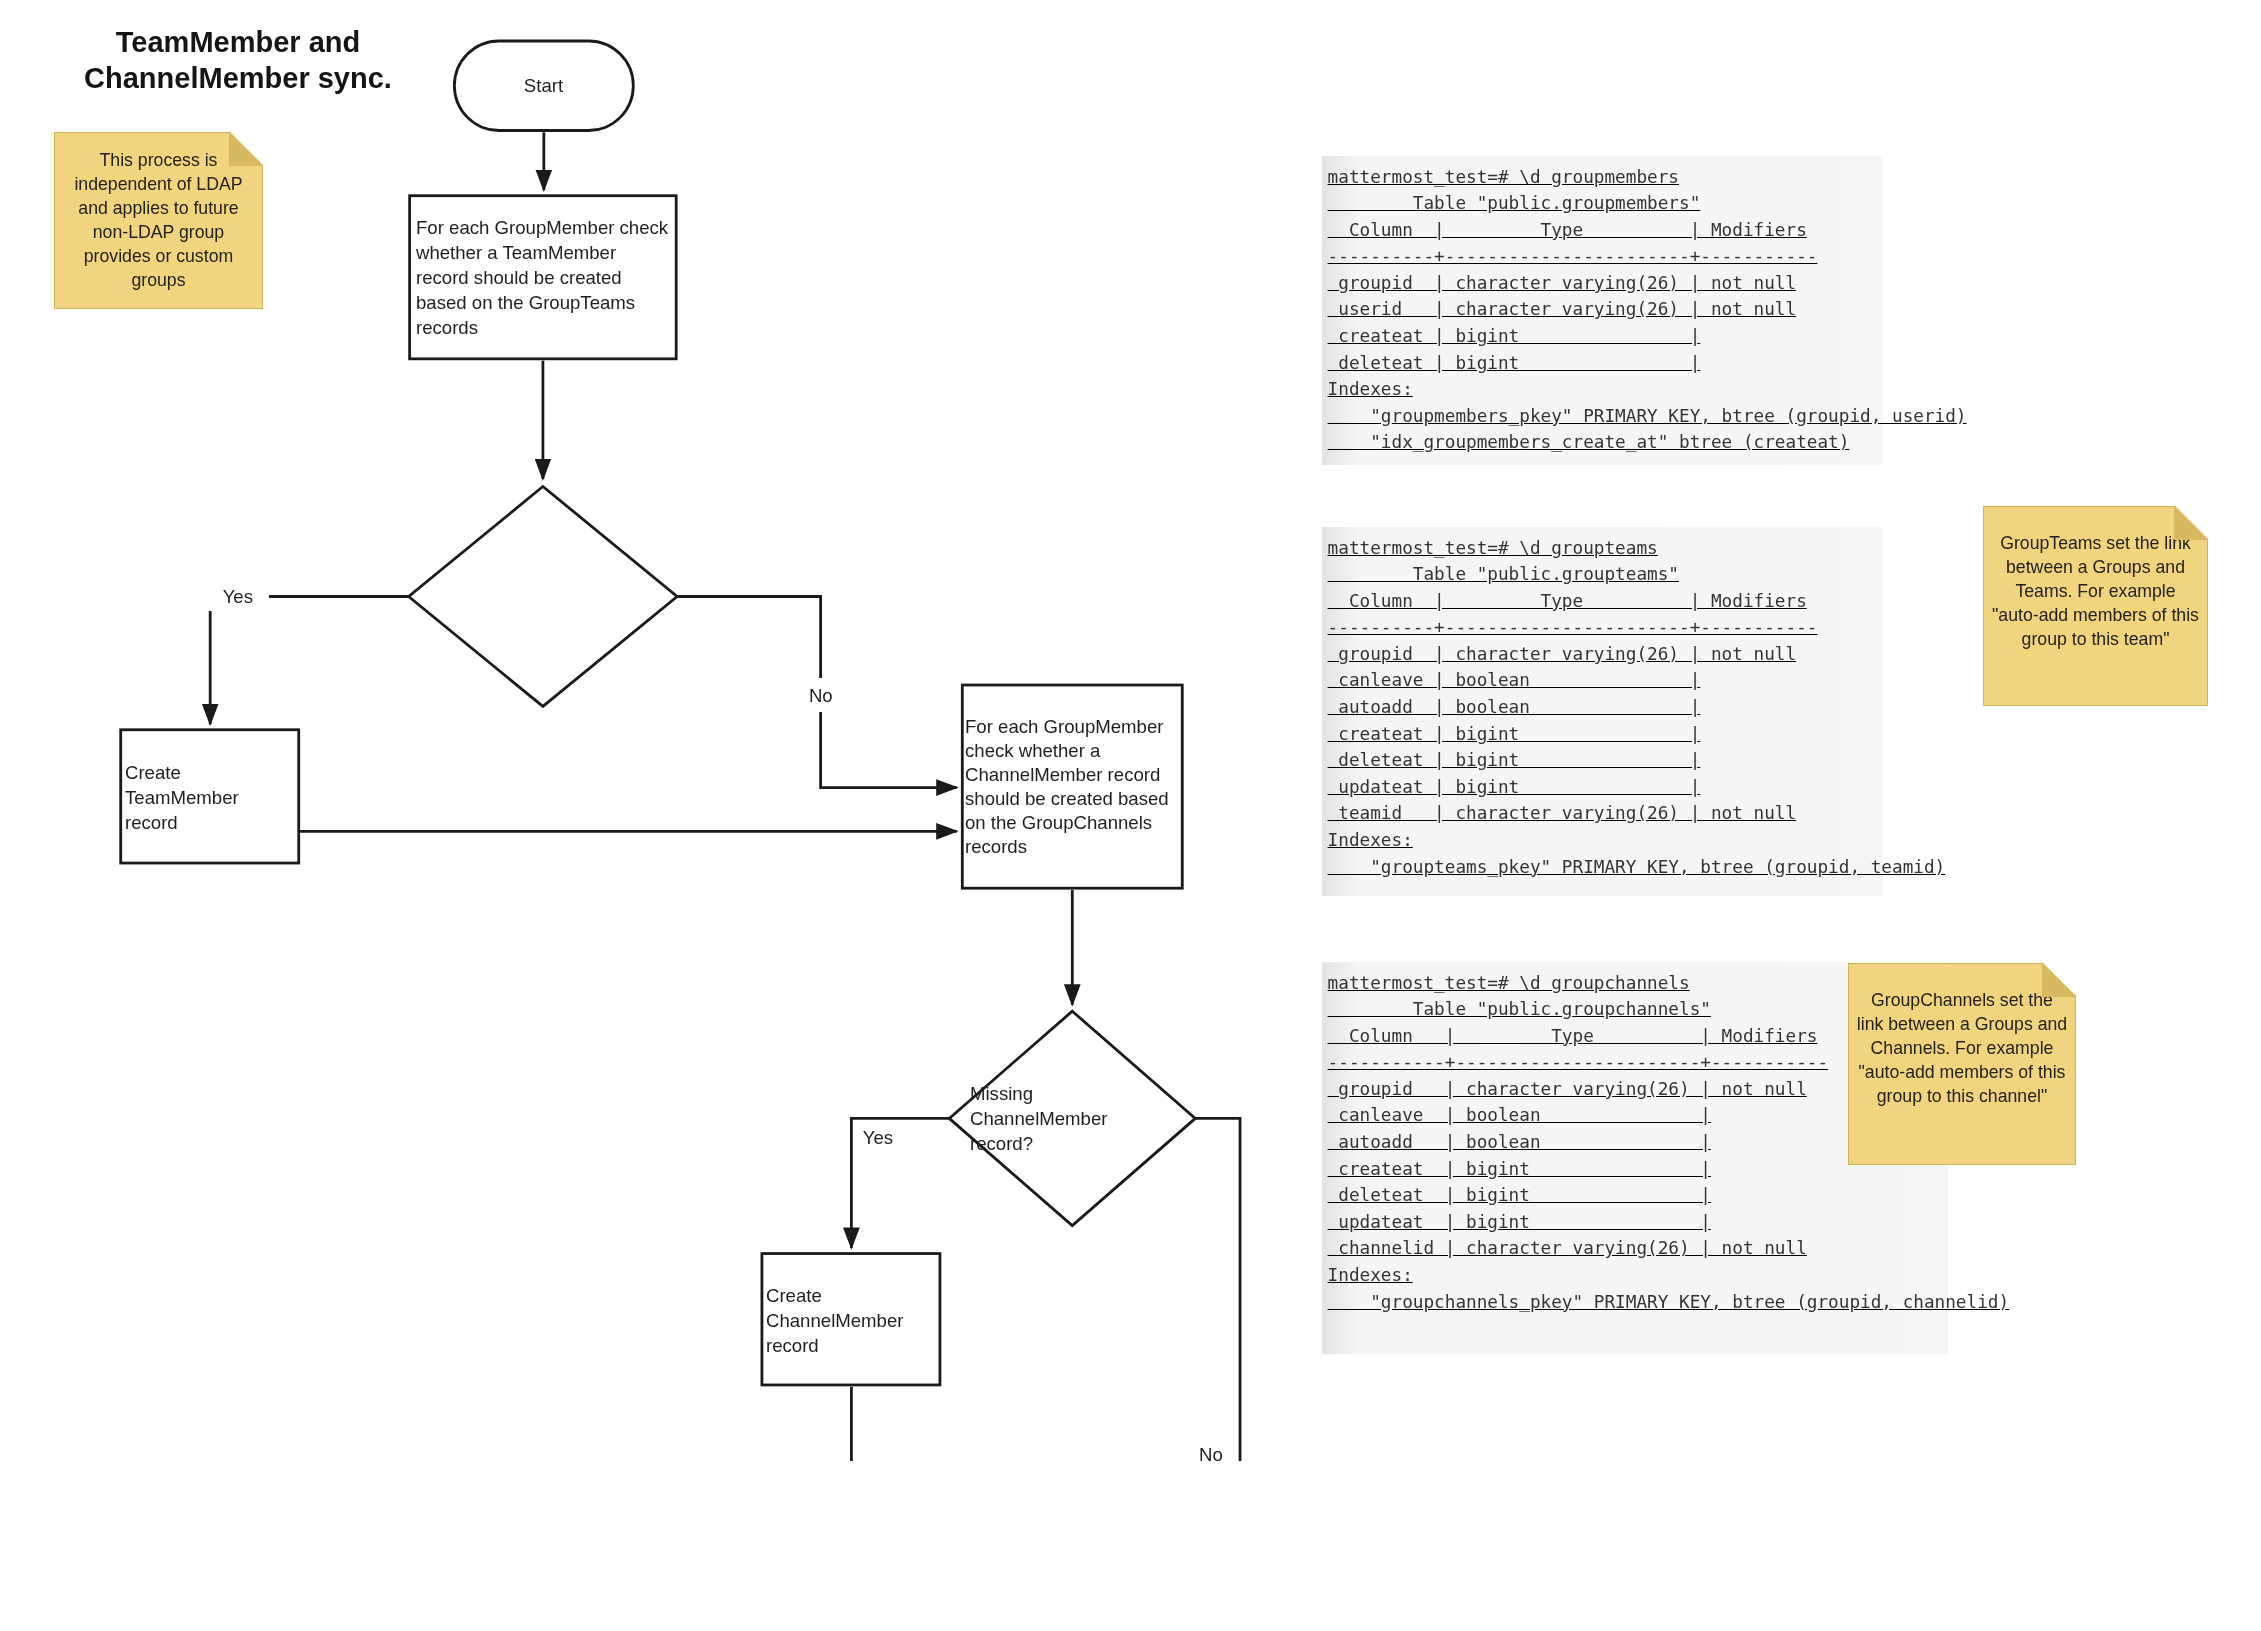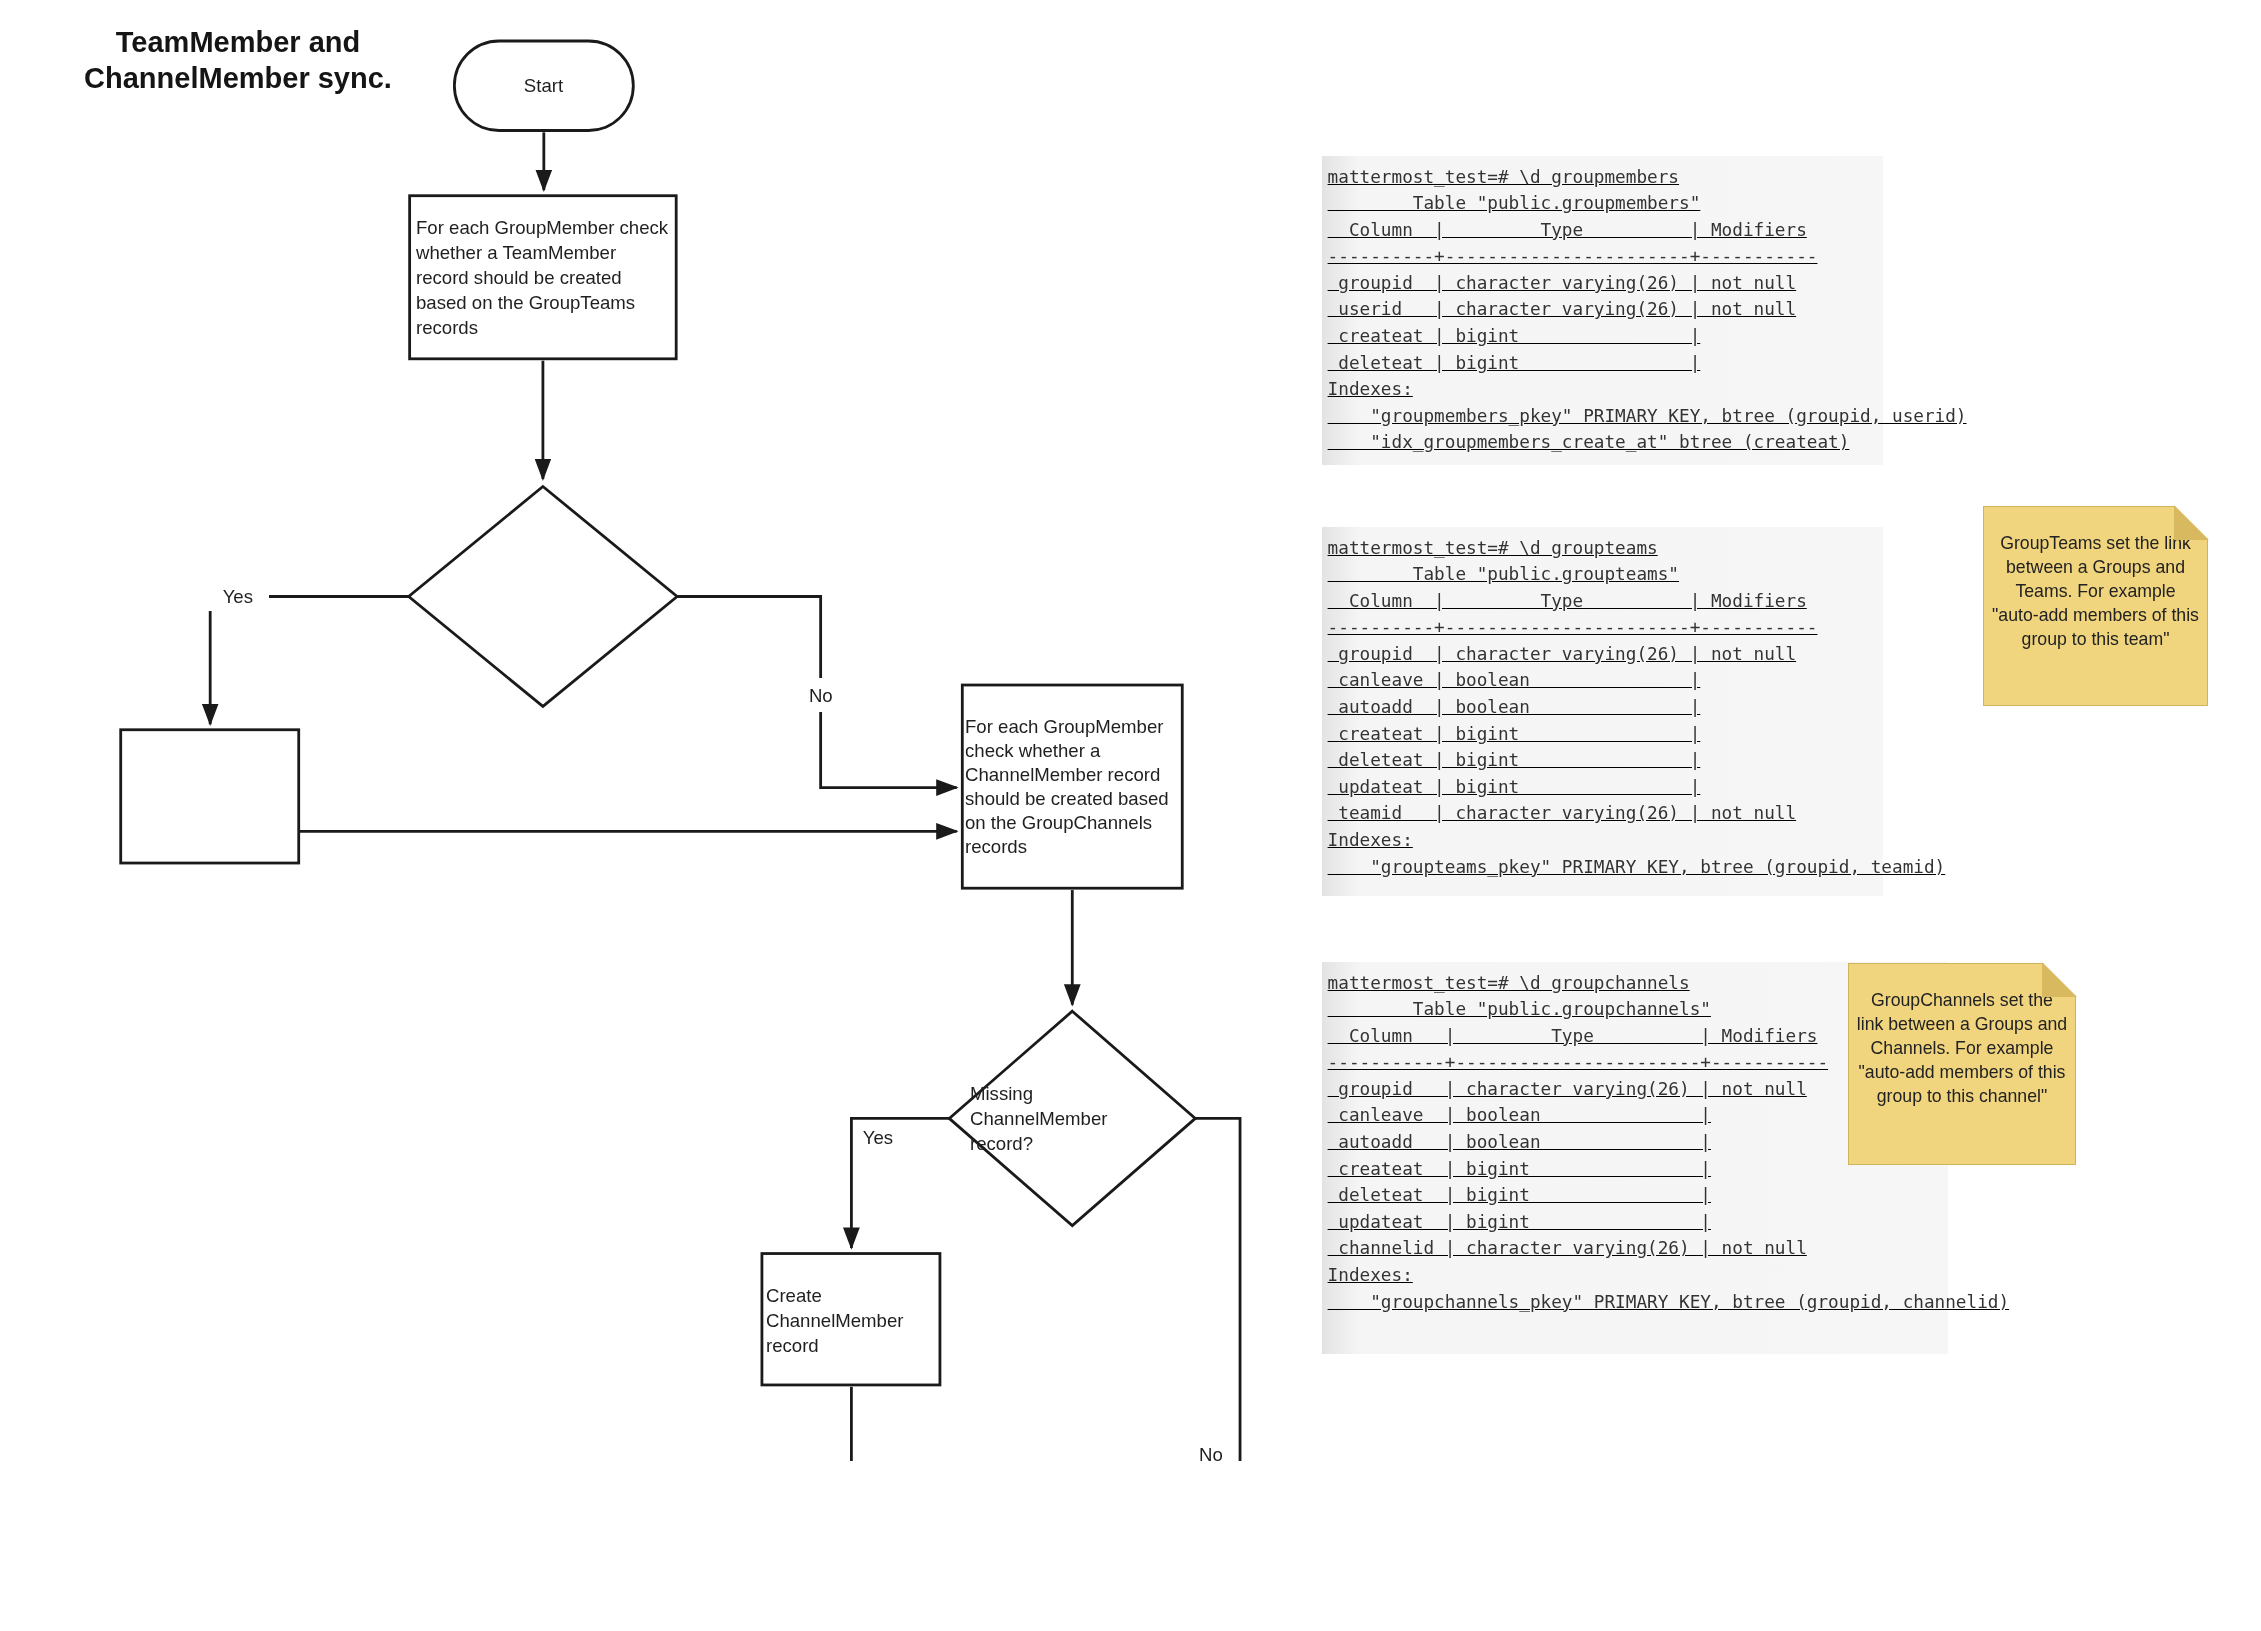--- a/index.html
+++ b/index.html
@@ -137,20 +137,25 @@
       <rect x="817" y="1345" width="191" height="141"></rect>
       <rect x="822" y="1627" width="182" height="98" rx="49"></rect>
     </g>
   </svg>
 
   <div class="diagram-title">
     <div>TeamMember and</div>
     <div>ChannelMember sync.</div>
   </div>
 
+  <div class="note" style="left:54px; top:132px; width:209px; height:177px;">
+    <span class="fold-cut"></span>
+    <span class="fold-flap"></span>
+    <span class="note-text">This process is independent of LDAP and applies to future non-LDAP group provides or custom groups</span>
+  </div>
 
   <div class="note" style="left:1983px; top:506px; width:225px; height:200px;">
     <span class="fold-cut"></span>
     <span class="fold-flap"></span>
     <span class="note-text" style="padding-top:24px;">GroupTeams set the link between a Groups and Teams. For example "auto-add members of this group to this team"</span>
   </div>
 
   <div class="note" style="left:1848px; top:963px; width:228px; height:202px;">
     <span class="fold-cut"></span>
     <span class="fold-flap"></span>
@@ -159,20 +164,21 @@
 
   <div class="overlay" style="left:454px; top:41px; width:179px; height:89px;">Start</div>
 
   <div class="overlay" style="left:416px; top:200px; width:254px; height:154px;">For each GroupMember check whether a TeamMember record should be created based on the GroupTeams records</div>
 
 
   <div class="overlay edge-label on-line" style="left:207px; top:581px; width:56px; height:30px;">Yes</div>
 
   <div class="overlay edge-label on-line" style="left:792px; top:678px; width:52px; height:34px;">No</div>
 
+  <div class="overlay" style="left:125px; top:735px; width:169px; height:124px;">Create TeamMember record</div>
 
   <div class="overlay" style="left:965px; top:690px; width:214px; height:194px; line-height:24px;">For each GroupMember check whether a ChannelMember record should be created based on the GroupChannels records</div>
 
   <div class="overlay" style="left:970px; top:1011px; width:205px; height:214px;">Missing ChannelMember record?</div>
 
   <div class="overlay edge-label" style="left:854px; top:1122px; width:48px; height:30px;">Yes</div>
 
   <div class="overlay edge-label" style="left:1186px; top:1439px; width:50px; height:30px;">No</div>
 
   <div class="overlay" style="left:766px; top:1259px; width:169px; height:122px;">Create ChannelMember record</div>

